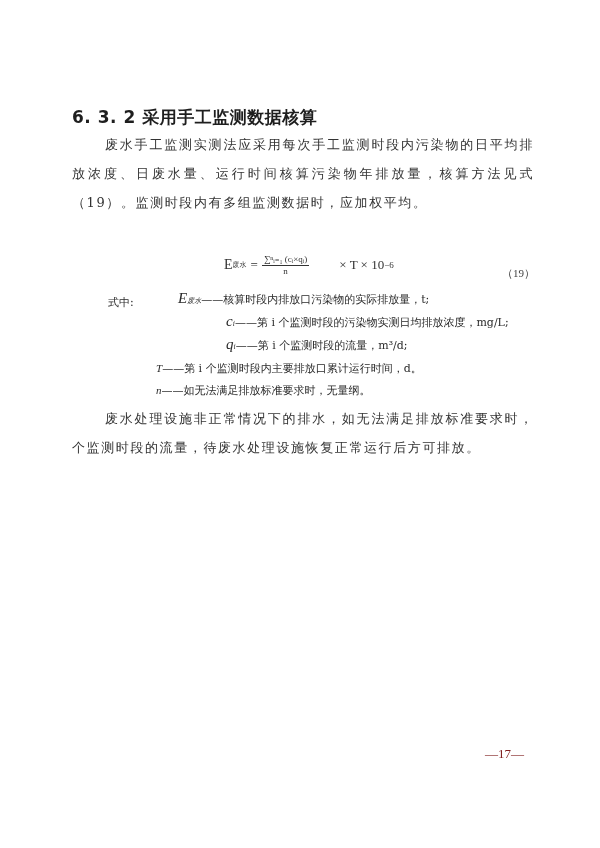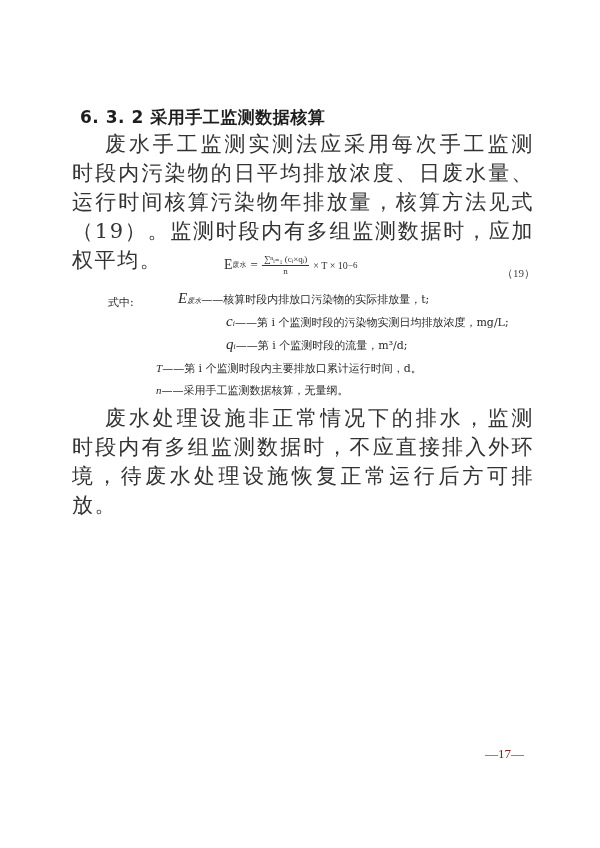--- a/index.html
+++ b/index.html
@@ -1,42 +1,42 @@
 <!DOCTYPE html>
 <html><head>
 <meta charset="utf-8">
 <style>
   html, body { margin: 0; padding: 0; }
   body {
     width: 600px; height: 848px; background: #ffffff; position: relative; overflow: hidden;
     font-family: "DejaVu Serif", "Liberation Serif", serif; color: #2a2a2a;
   }
   .heading {
-    position: absolute; left: 80px; top: 106px;
+    position: absolute; left: 72px; top: 106px;
     font-family: "DejaVu Sans", "Liberation Sans", sans-serif;
     font-weight: bold; font-size: 17px; letter-spacing: 0.5px; color: #1e1e1e;
   }
   .para {
     position: absolute; left: 72px; width: 462px;
-    font-size: 21px; line-height: 29px; letter-spacing: 1.6px; text-indent: 33px;
+    font-size: 13px; line-height: 29px; letter-spacing: 1.6px; text-indent: 33px;
     text-align: justify; color: #333;
   }
   .p1 { top: 130px; }
   .p2 { top: 404px; }
   .formula {
     position: absolute; left: 224px; top: 250px; height: 30px;
     font-family: "Liberation Serif", "DejaVu Serif", serif; font-size: 13px; color: #333;
     display: flex; align-items: center;
   }
   .formula .E { font-size: 14px; }
   .formula .sub { font-size: 7px; vertical-align: -3px; margin-right: 4px; }
   .frac { display: inline-flex; flex-direction: column; align-items: center; margin: 0 4px; }
   .frac .num { font-size: 9px; border-bottom: 1px solid #333; padding: 0 2px; line-height: 11px; }
   .frac .den { font-size: 9px; line-height: 11px; }
-  .formula .rest { font-size: 10px; }
+  .formula .rest { font-size: 13px; margin-left: 26px; }
   .formula sup { font-size: 9px; }
   .eqnum {
     position: absolute; left: 478px; top: 266px; font-size: 11px; color: #444;
     font-family: "Liberation Serif", serif;
     margin-left: 24px;
   }
   .defline { position: absolute; white-space: nowrap; font-size: 11px; margin-left: 8px; }
   .sym { font-family: "Liberation Serif", serif; font-style: italic; font-size: 15px; }
   .symsub { font-size: 7px; font-style: italic; }
   .italic { font-style: italic; font-family: "Liberation Serif", serif; }
@@ -77,18 +77,18 @@
 
 <div class="defline" style="left:218px; top:336px;">
   <span class="sym">q</span><span class="symsub">i</span><span>——第 i 个监测时段的流量，m³/d;</span>
 </div>
 
 <div class="defline" style="left:148px; top:361px;">
   <span class="italic">T</span><span>——第 i 个监测时段内主要排放口累计运行时间，d。</span>
 </div>
 
 <div class="defline" style="left:148px; top:383px;">
-  <span class="italic">n</span><span>——采用手工监测数据核算，无量纲。</span>
+  <span class="italic">n</span><span>——如无法满足排放标准要求时，无量纲。</span>
 </div>
 
-<p class="para p2" style="margin:0">废水处理设施非正常情况下的排水，监测时段内有多组监测数据时，不应直接排入外环境，待废水处理设施恢复正常运行后方可排放。</p>
+<p class="para p2" style="margin:0">废水处理设施非正常情况下的排水，如无法满足排放标准要求时，个监测时段的流量，待废水处理设施恢复正常运行后方可排放。</p>
 
 <div class="pagenum">—17—</div>
 
 </body></html>

